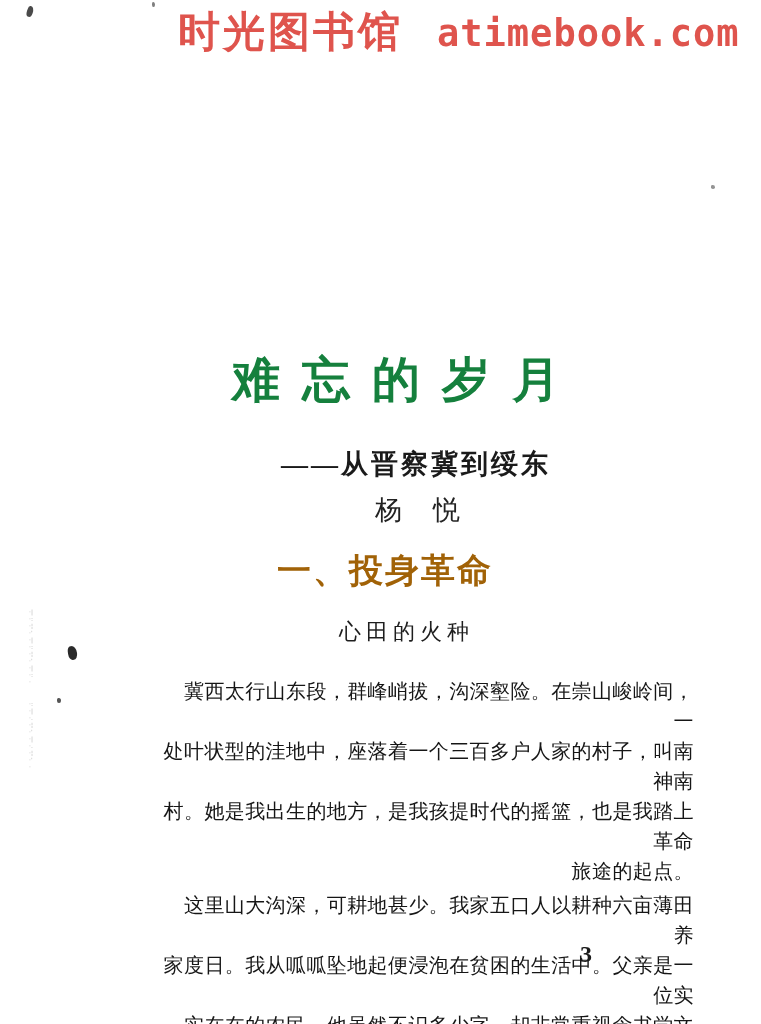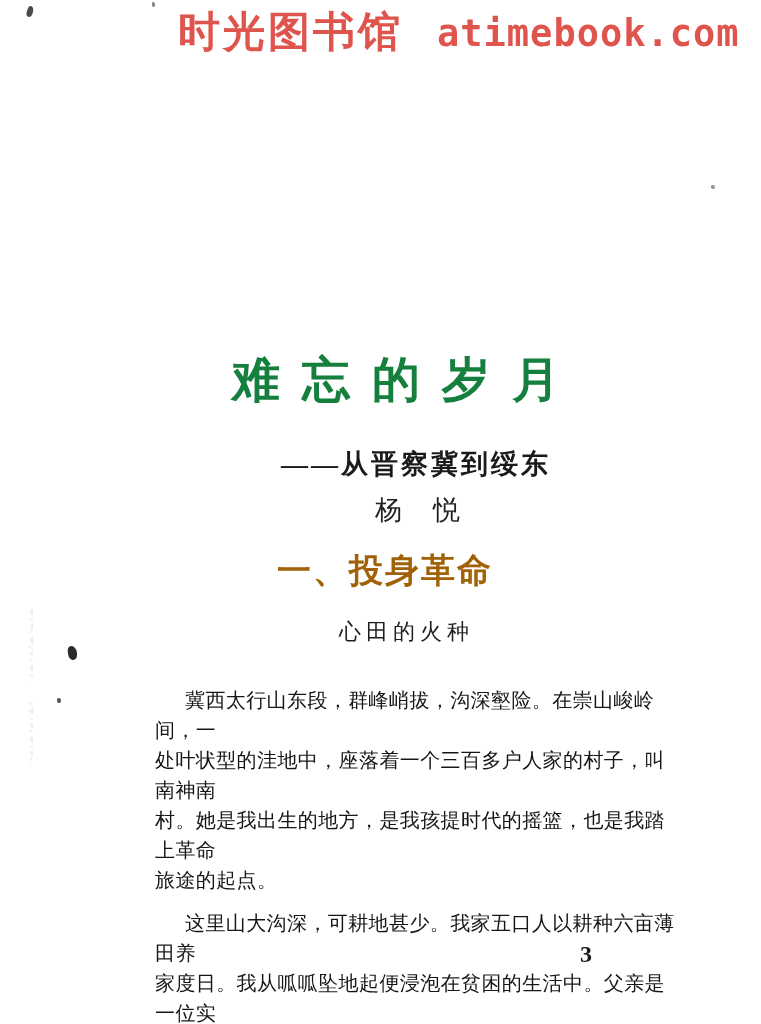--- a/index.html
+++ b/index.html
@@ -95,27 +95,28 @@
     white-space: nowrap;
   }
   
   .body-text {
     position: absolute;
     top: 672px;
     left: 142px;
     width: 556px;
   }
   .body-text .para {
-    margin: 13px;
+    margin: 4px;
     font-size: 20px;
     line-height: 30px;
     letter-spacing: 0.4px;
     text-indent: 30px;
     white-space: pre-line;
     color: #161616;
+    text-align: right;
   }
   .page-number {
     position: absolute;
     top: 941px;
     left: 580px;
     font-size: 24px;
     font-weight: bold;
     color: #1a1a1a;
   }
   

